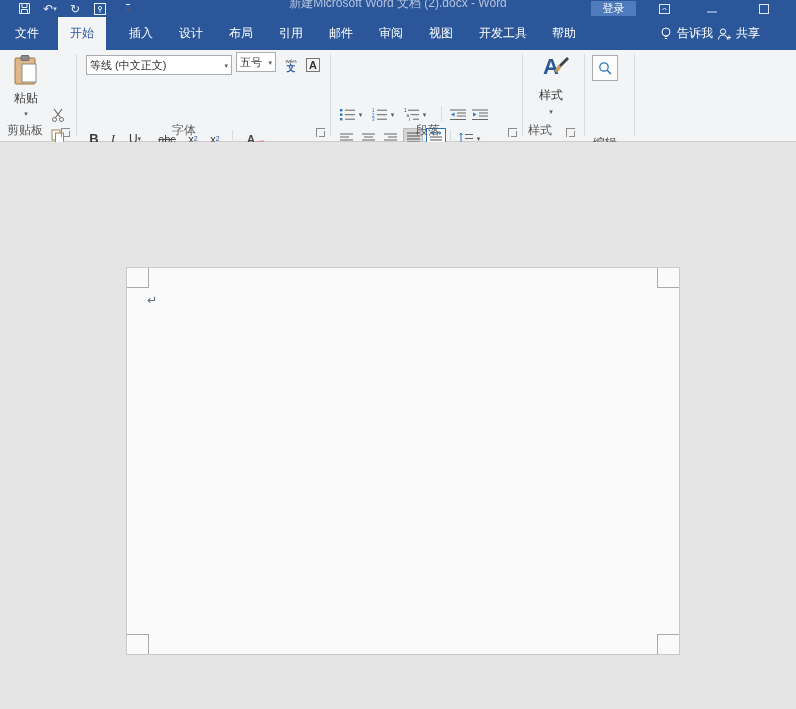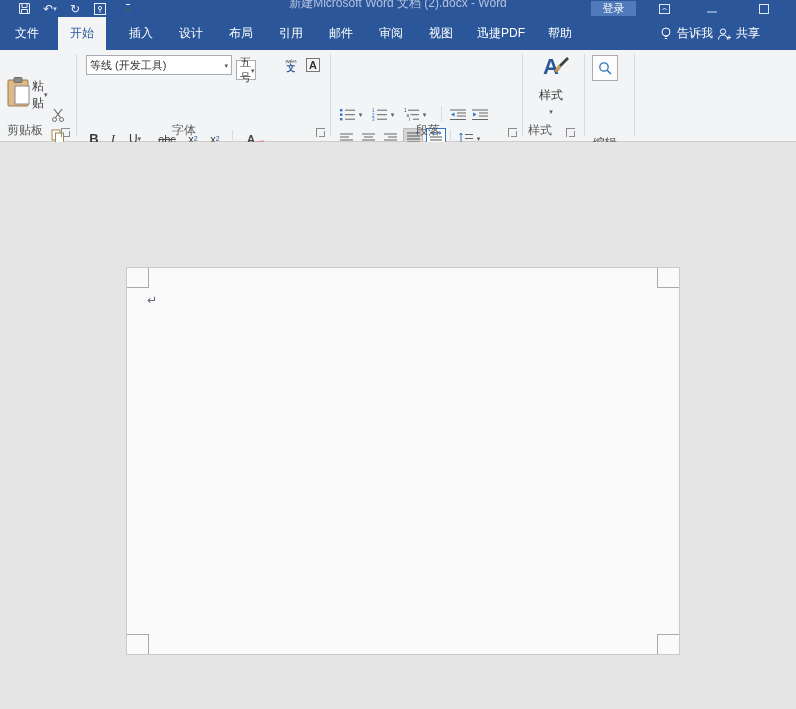--- a/index.html
+++ b/index.html
@@ -179,21 +179,21 @@
   <div id="tabrow">
     <div class="tab" style="width:42px;margin-left:6px">文件</div>
     <div class="tab active" style="width:48px;margin-left:10px">开始</div>
     <div class="tab" style="width:50px;margin-left:10px">插入</div>
     <div class="tab" style="width:50px">设计</div>
     <div class="tab" style="width:50px">布局</div>
     <div class="tab" style="width:50px">引用</div>
     <div class="tab" style="width:50px">邮件</div>
     <div class="tab" style="width:50px">审阅</div>
     <div class="tab" style="width:50px">视图</div>
-    <div class="tab" style="width:70px">迅捷PDF</div>
+    <div class="tab" style="width:74px">开发工具</div>
     <div class="tab" style="width:48px">帮助</div>
 
     <div class="tab-right" style="left:660px">
       <span>
         <svg width="12" height="14" viewBox="0 0 12 14">
             <circle cx="6" cy="5" r="4" fill="none" stroke="#fff"></circle>
             <path d="M4.5 9.5 h3 M4.8 11.5 h2.4" stroke="#fff"></path>
           </svg>
       </span>
       <span>告诉我</span>
@@ -210,21 +210,21 @@
     </div>
   </div>
 
   <div id="ribbon">
     <div class="vsep" style="left:76px"></div>
     <div class="vsep" style="left:330px"></div>
     <div class="vsep" style="left:522px"></div>
     <div class="vsep" style="left:584px"></div>
     <div class="vsep" style="left:634px"></div>
 
-    <div class="rbtn" style="left:6px;top:5px;width:40px;height:76px;flex-direction:row;justify-content:flex-start">
+    <div class="rbtn" style="left:6px;top:5px;width:40px;height:76px;flex-direction:column;justify-content:flex-start">
       <span>
         <svg width="26" height="32" viewBox="0 0 26 32">
           <rect x="2" y="3" width="20" height="26" rx="1" fill="#deb887" stroke="#9c7b4a"></rect>
           <rect x="8" y="0.5" width="8" height="5" rx="1" fill="#8a8a8a" stroke="#6e6e6e"></rect>
           <rect x="9" y="9" width="14" height="18" fill="#ffffff" stroke="#8a8a8a"></rect>
         </svg>
       </span>
       <span style="margin-top:3px">粘贴</span>
       <span class="caret" style="margin-top:3px">▾</span>
     </div>
@@ -244,24 +244,24 @@
     <div class="rbtn" style="left:48px;top:99px;width:20px">
       <svg width="15" height="14" viewBox="0 0 15 14">
           <path d="M2 12 L8 6 L10 8 L4 14 Z" fill="#c89b5a"></path>
           <rect x="8" y="3" width="5" height="5" transform="rotate(45 10.5 5.5)" fill="#5b9bd5" stroke="#41719c"></rect>
         </svg>
     </div>
     <div class="grp-label" style="left:7px">剪贴板</div>
     <div class="dl" style="left:61px"></div>
 
     <div class="combo" style="left:86px;top:5px;width:146px">
-      <span>等线 (开发工具)</span>
+      <span>等线 (中文正文)</span>
       <span class="caret">▾</span>
     </div>
-    <div class="combo" style="left:236px;top:10px;width:20px">
+    <div class="combo" style="left:236px;top:2px;width:40px">
       <span>五号</span>
       <span class="caret">▾</span>
     </div>
     <div class="rbtn" style="left:281px;top:5px;width:20px;height:20px">
       <span class="phon">
           <span class="top">wén</span>
           <span class="bot">文</span>
         </span>
     </div>
     <div class="rbtn" style="left:304px;top:6px;width:18px;height:18px">

